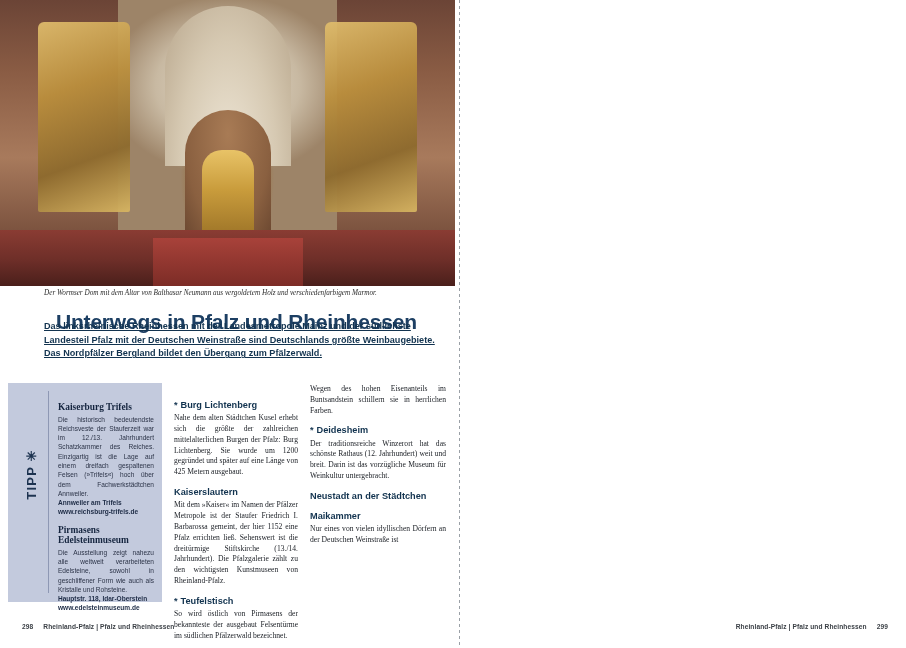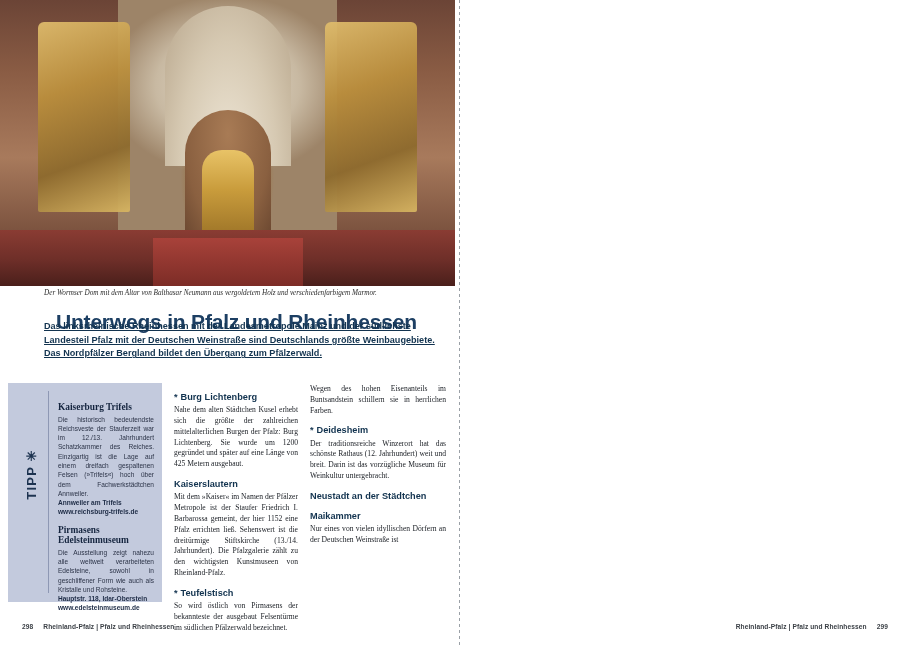--- a/index.html
+++ b/index.html
@@ -70,21 +70,21 @@
   .body-serif{
     font-family:"Liberation Serif", serif;
     font-size:7.6px;line-height:1.42;color:#20242a;text-align:justify;
     hyphens:auto;
   }
   .sub{
     font-family:"Liberation Sans", sans-serif;
     font-weight:bold;font-size:9.2px;line-height:1.18;color:#12334f;
     margin:9px 0 2.5px 0;
   }
-  .sub:first-child{margin-top:8px;}
+  .sub:first-child{margin-top:16px;}
   .stars{color:#12334f;letter-spacing:.4px;}
 
   
   .col{position:absolute;}
   .col-a{left:174px;top:384px;width:124px;}
   .col-b{left:310px;top:384px;width:136px;}
 
   
   .tipp{
     position:absolute;left:8px;top:383px;width:154px;height:219px;

